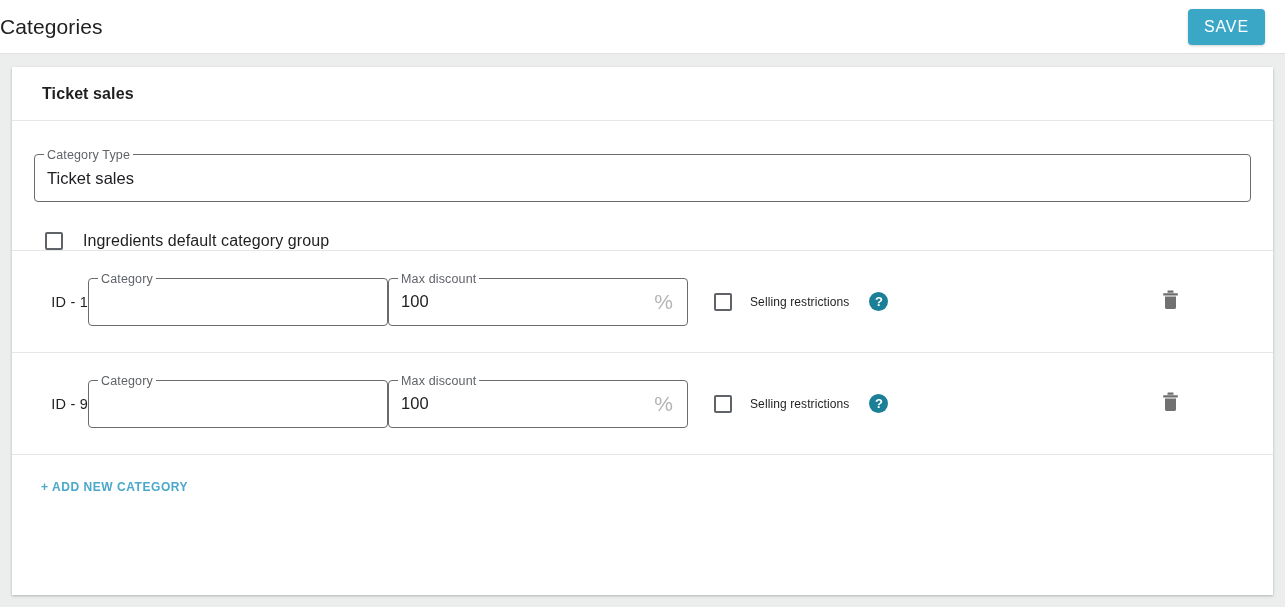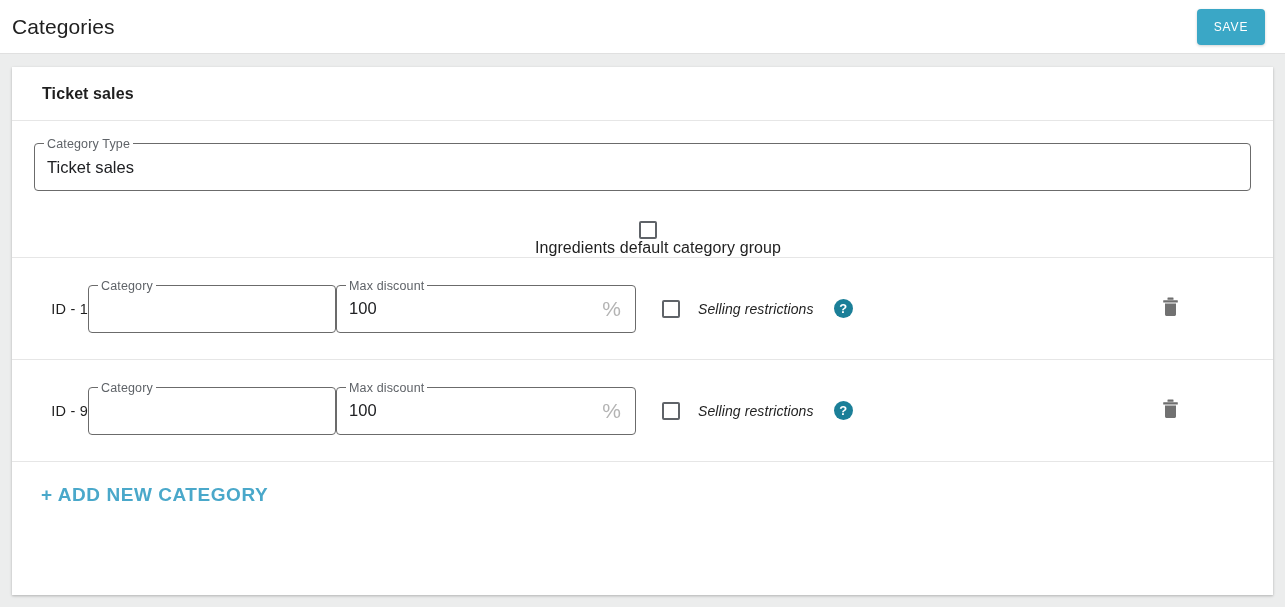--- a/index.html
+++ b/index.html
@@ -14,37 +14,37 @@
   }
 
   
   .toolbar {
     height: 54px;
     background: #ffffff;
     border-bottom: 1px solid #e0e0e0;
     display: flex;
     align-items: center;
     justify-content: space-between;
-    padding: 0 20px 0 12px;
+    padding: 0 20px 0 0;
     position: relative;
   }
   .page-title {
     font-size: 21px;
     font-weight: 400;
     letter-spacing: .1px;
     color: #212121;
     line-height: 1;
   }
   .save-button {
     background: #3aa7c6;
     color: #ffffff;
     border: none;
     border-radius: 4px;
     font-family: "Liberation Sans", sans-serif;
-    font-size: 12px;
+    font-size: 16px;
     letter-spacing: .9px;
     font-weight: 400;
     padding: 0 16px;
     height: 36px;
     min-width: 68px;
     cursor: pointer;
     box-shadow: 0 1px 3px rgba(0,0,0,0.18);
   }
 
   
@@ -105,29 +105,28 @@
     padding: 0 12px;
     letter-spacing: .05px;
   }
   .mdc-field .suffix {
     font-size: 21px;
     color: #b4b4b4;
     padding-right: 14px;
     user-select: none;
   }
 
-  .field-category-type { margin-top: 22px; }
+  .field-category-type { margin-top: 33px; }
 
   
   .check-row {
     display: flex;
     align-items: center;
     margin-top: 30px;
     padding-left: 11px;
-    flex-direction: column;
   }
   .checkbox {
     width: 18px;
     height: 18px;
     border: 2px solid #5f6368;
     border-radius: 2px;
     background: #fff;
     flex: none;
     cursor: pointer;
   }
@@ -158,30 +157,30 @@
   }
   .option-id {
     width: 76px;
     padding-left: 14px;
     font-size: 14.5px;
     color: #1f1f1f;
     letter-spacing: .2px;
     flex: none;
     text-align: right;
   }
-  .field-category { width: 248px; flex: none; }
+  .field-category { width: 300px; flex: none; }
   .field-discount { width: 300px; flex: none; }
 
   .restrictions {
     display: flex;
     align-items: center;
     margin-left: 26px;
     flex: none;
   }
-  .restrictions .check-label { margin-left: 18px; font-size: 14px; font-style: italic; }
+  .restrictions .check-label { margin-left: 18px; font-size: 12px; }
 
   .help-icon {
     width: 19px;
     height: 19px;
     border-radius: 50%;
     background: #1b7f98;
     color: #ffffff;
     font-size: 13px;
     font-weight: 700;
     display: flex;
@@ -208,21 +207,21 @@
   
   .add-row {
     border-top: 1px solid #e6e6e6;
     padding: 22px 0 0 29px;
   }
   .add-link {
     background: none;
     border: none;
     color: #4aa8ca;
     font-family: "Liberation Sans", sans-serif;
-    font-size: 19px;
+    font-size: 12px;
     font-weight: 700;
     letter-spacing: .55px;
     cursor: pointer;
     padding: 0;
   }
 </style>
 </head>
 <body>
 
 <div class="toolbar">

